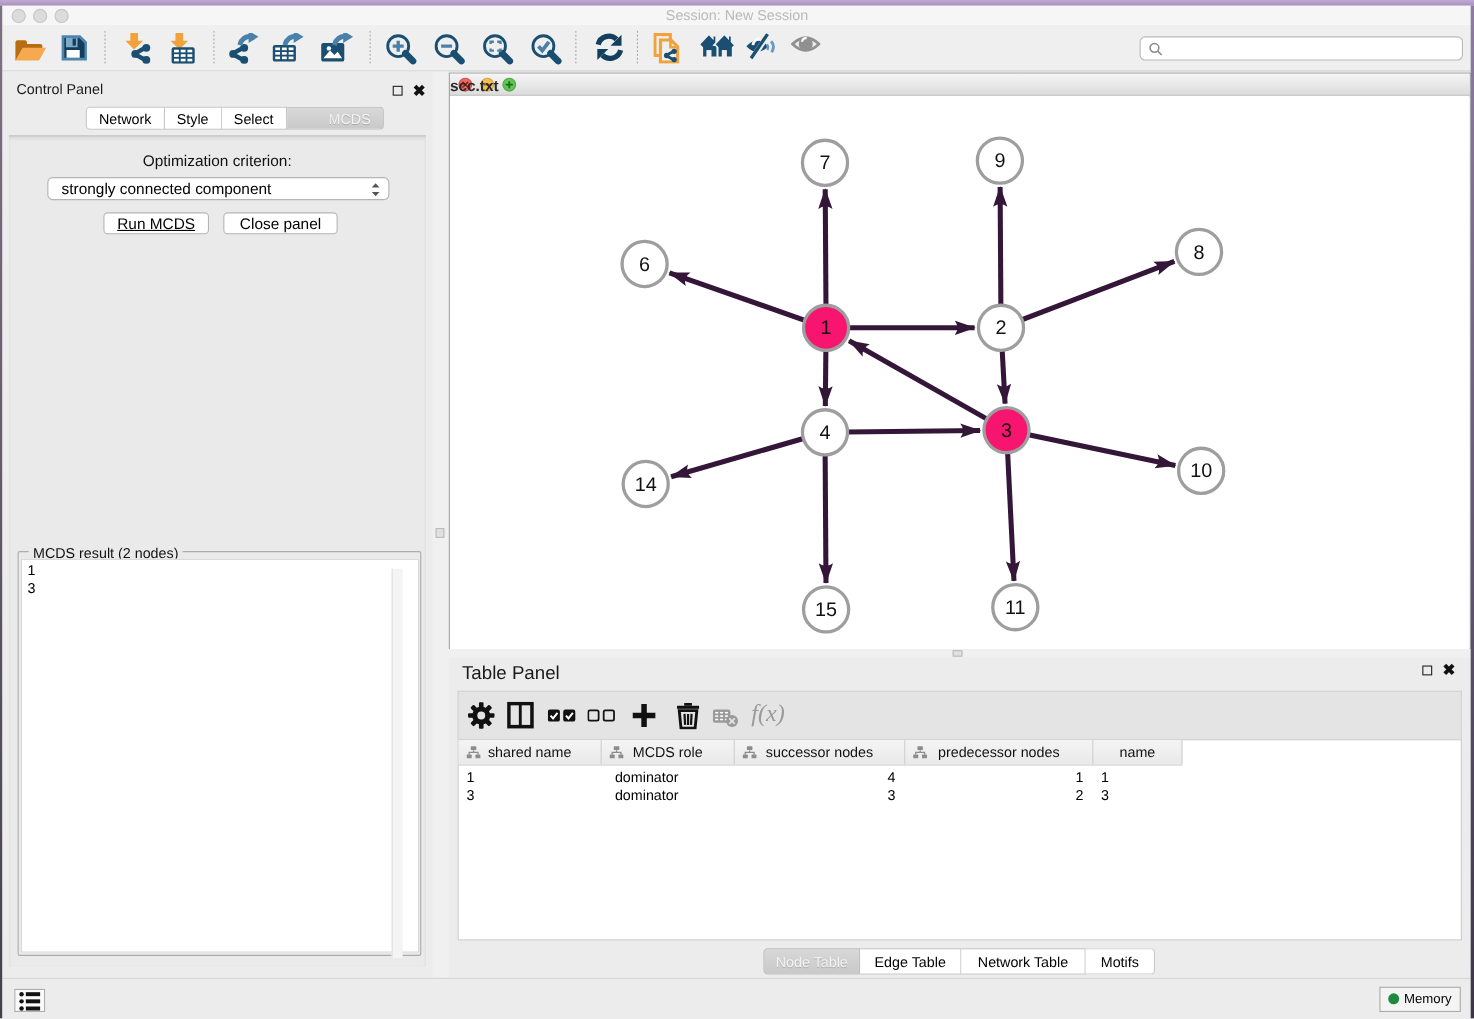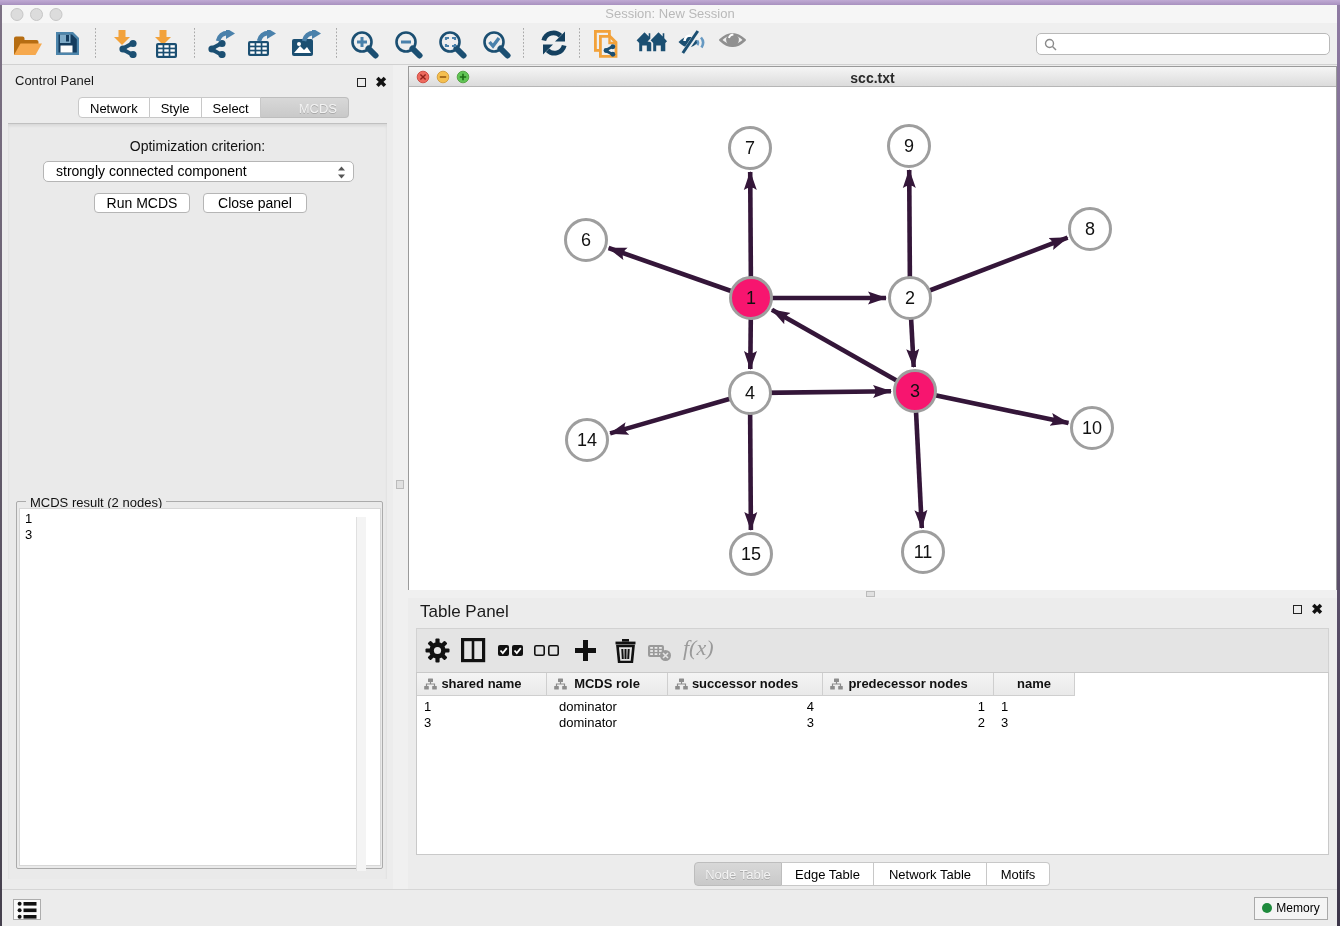--- a/index.html
+++ b/index.html
@@ -33,32 +33,32 @@
 #grpbox { position:absolute; left:8px; top:377px; width:367px; height:368px; border:1px solid #ababab; border-radius:2px; }
 #grplabel { position:absolute; left:9px; top:-7px; background:#eaeaea; padding:0 4px; font-size:13px; color:#111; }
 #grptext { position:absolute; left:2px; top:6px; width:362px; height:358px; background:#fff; border:1px solid #d7d7d7; font-size:13px; line-height:16px; padding:2px 0 0 5px; color:#000; }
 #grpscroll { position:absolute; right:14px; top:8px; width:10px; height:354px; background:#f4f4f4; border-left:1px solid #e0e0e0; }
 
 #vsplit { left:393px; top:65px; width:15px; height:824px; background:#f0f0f0; }
 #vsplit .knob { position:absolute; left:3px; top:415px; width:8px; height:9px; background:#e0e0e0; border:1px solid #bbb; }
 
 #netwin { left:408px; top:66px; width:929px; height:524px; border:1px solid #9a9a9a; background:#fff; }
 #nettitle { position:absolute; left:0; top:0; width:100%; height:20px; background:linear-gradient(#f5f5f5,#dcdcdc); border-bottom:1px solid #b6b6b6; }
-#nettitle .t { position:absolute; width:100%; text-align:center; top:3px; font-size:14px; font-weight:bold; color:#2a2a2a; }
+#nettitle .t { position:absolute; width:100%; text-align:left; top:3px; font-size:14px; font-weight:bold; color:#2a2a2a; }
 #netcanvas { position:absolute; left:0; top:21px; width:927px; height:502px; background:#fff; }
 
 #hsplit { left:408px; top:590px; width:929px; height:8px; background:#f0f0f0; }
 #hsplit .knob { position:absolute; left:458px; top:1px; width:9px; height:6px; background:#e0e0e0; border:1px solid #bbb; }
 
 #tblpanel { left:408px; top:598px; width:929px; height:291px; background:#ececec; }
 #tblhead { position:absolute; left:12px; top:4px; font-size:17px; color:#1a1a1a; }
 #tbltools { position:absolute; left:8px; top:30px; width:913px; height:44px; background:#e4e4e4; border:1px solid #d2d2d2; border-bottom:none; }
 .tico { position:absolute; }
 #tblbox { position:absolute; left:8px; top:74px; width:913px; height:183px; background:#fff; border:1px solid #c9c9c9; }
-#thead { position:absolute; left:0; top:0; height:23px; background:linear-gradient(#f4f4f4,#e9e9e9); border-bottom:1px solid #cfcfcf;font-weight:bold; }
+#thead { position:absolute; left:0; top:0; height:23px; background:linear-gradient(#f4f4f4,#e9e9e9); border-bottom:1px solid #cfcfcf; }
 .th { position:absolute; top:0; height:22px; border-right:1px solid #cfcfcf; font-size:13px; color:#111; text-align:center; line-height:22px; }
 .th svg { position:absolute; left:7px; top:5px; }
 .td { position:absolute; font-size:13px; color:#000; height:16px; line-height:16px; }
 #btabs { position:absolute; left:286px; top:264px; display:flex; }
 #btabs .tab { height:24px; line-height:24px; }
 #memory { position:absolute; left:1254px; top:897px; width:74px; height:23px; background:#f4f4f4; border:1.5px solid #a9a9a9; font-size:12px; color:#000; text-align:center; line-height:20px; }
 #memory .dot { display:inline-block; width:10px; height:10px; border-radius:50%; background:#1e8a3c; margin-right:4px; vertical-align:-1px; }
 #statusbar { left:2px; top:889px; width:1335px; height:37px; background:#ececec; border-top:1px solid #d6d6d6; }
 #listbtn { position:absolute; left:11px; top:9px; width:28px; height:21px; background:#fafafa; border:1px solid #adadad; text-align:center; padding-top:0px; }
 </style></head>
@@ -227,21 +227,21 @@
       <div class="tab sel last">MCDS</div>
   </div>
   <div id="ctlcontent">
     <div id="optlabel">Optimization criterion:</div>
     <div id="dropdown">strongly connected component
       <svg width="11" height="15">
           <path d="M2 5.5 L5.5 1.5 L9 5.5 z" fill="#555"></path>
           <path d="M2 9.5 L5.5 13.5 L9 9.5 z" fill="#555"></path>
         </svg>
     </div>
-    <div class="btn" style="left:86px; top:69px; width:96px;">Run MCDS</div>
+    <div class="btn" style="left:86px; top:69px; width:96px;text-decoration:underline;">Run MCDS</div>
     <div class="btn" style="left:195px; top:69px; width:104px;">Close panel</div>
     <div id="grpbox">
       <div id="grplabel">MCDS result (2 nodes)</div>
       <div id="grptext">1<br>3<div id="grpscroll"></div></div>
     </div>
   </div>
 </div>
 <div class="abs" id="vsplit">
     <div class="knob"></div>
   </div>

